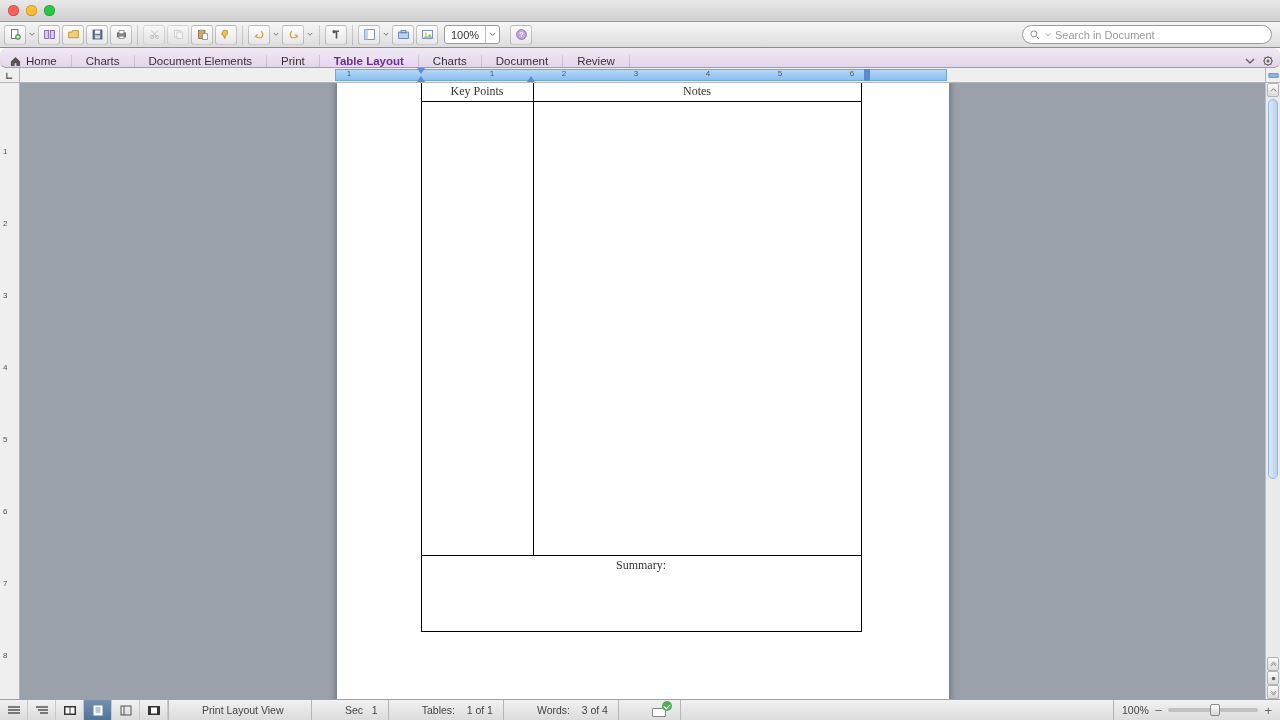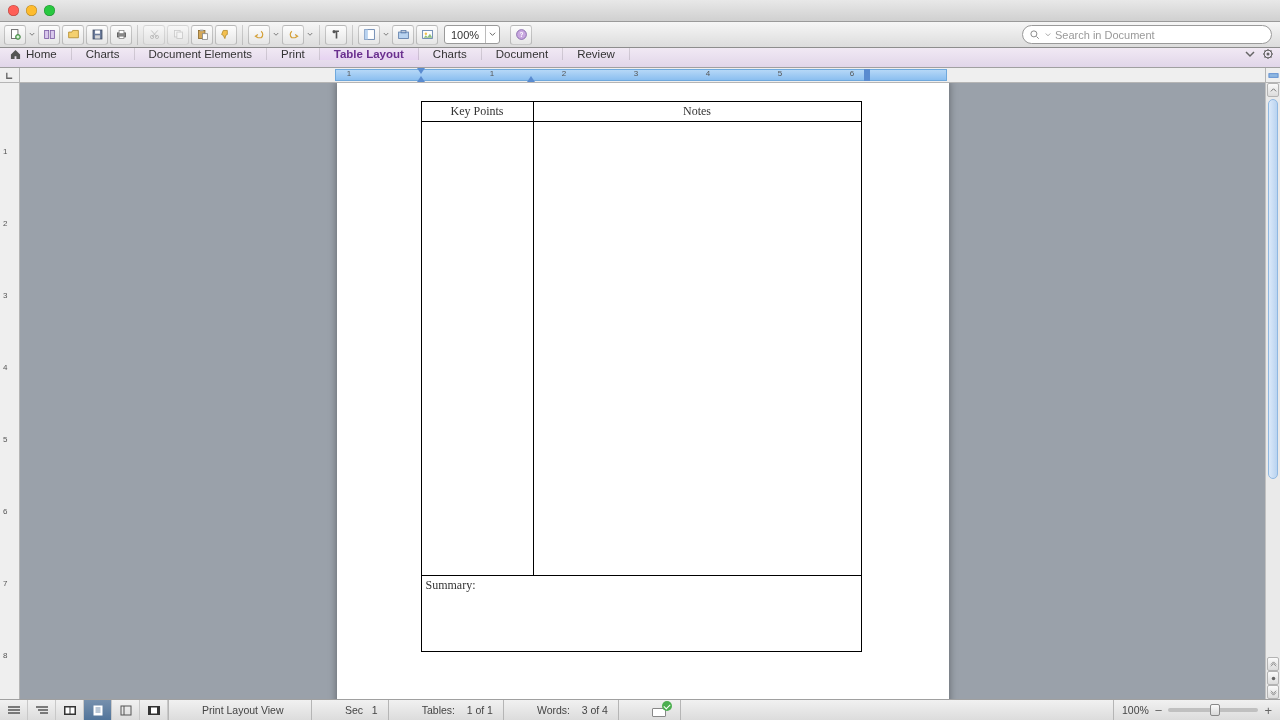--- a/index.html
+++ b/index.html
@@ -116,23 +116,24 @@
       color: #333;
     }
     .search-wrap input::placeholder { color: #999; }
 
     
     .ribbon-tabs {
       height: 20px;
       background: linear-gradient(#f1e9f4,#e1d6e9);
       border-bottom: 1px solid #a0a0a0;
       display: flex;
-      align-items: flex-start;
+      align-items: flex-end;
       padding-left: 4px;
       position: relative;
+      border-radius: 6px;
     }
     .ribbon-tab {
       display: flex; align-items: center;
       padding: 0 14px;
       font-size: 11.5px;
       color: #333;
       border-right: 1px solid rgba(0,0,0,0.12);
       position: relative;
     }
     .ribbon-tab.first { padding-left: 6px; }
@@ -229,37 +230,37 @@
       top: -4px;
       left: 50%;
       transform: translateX(-50%);
       width: 612px;
       height: 792px;
       background: #fff;
       box-shadow: 0 2px 8px rgba(0,0,0,0.4);
     }
     .doc-table {
       position: absolute;
-      top: 22px;
+      top: 2px;
       left: 84px;
       border-collapse: collapse;
       font-family: "Times New Roman", serif;
       font-size: 12px;
     }
     .doc-table td, .doc-table th {
       border: 1px solid #000;
       vertical-align: top;
       padding: 2px 4px;
       font-weight: normal;
     }
     .doc-table th { text-align: center; }
     .doc-table .kp-col { width: 112px; }
     .doc-table .notes-col { width: 328px; }
     .doc-table .body-row td { height: 454px; }
-    .doc-table .sum-row td { height: 76px; text-align: left; }
+    .doc-table .sum-row td { height: 76px; text-align: center; }
 
     .scroll-v {
       width: 15px;
       background: #eaeaea;
       border-left: 1px solid #c1c1c1;
       position: relative;
     }
     .scroll-v .arrow-up, .scroll-v .arrow-down, .scroll-v .nav-a, .scroll-v .nav-b, .scroll-v .nav-c {
       position: absolute; left: 1px; right: 1px; height: 14px;
       display: flex; align-items: center; justify-content: center;

